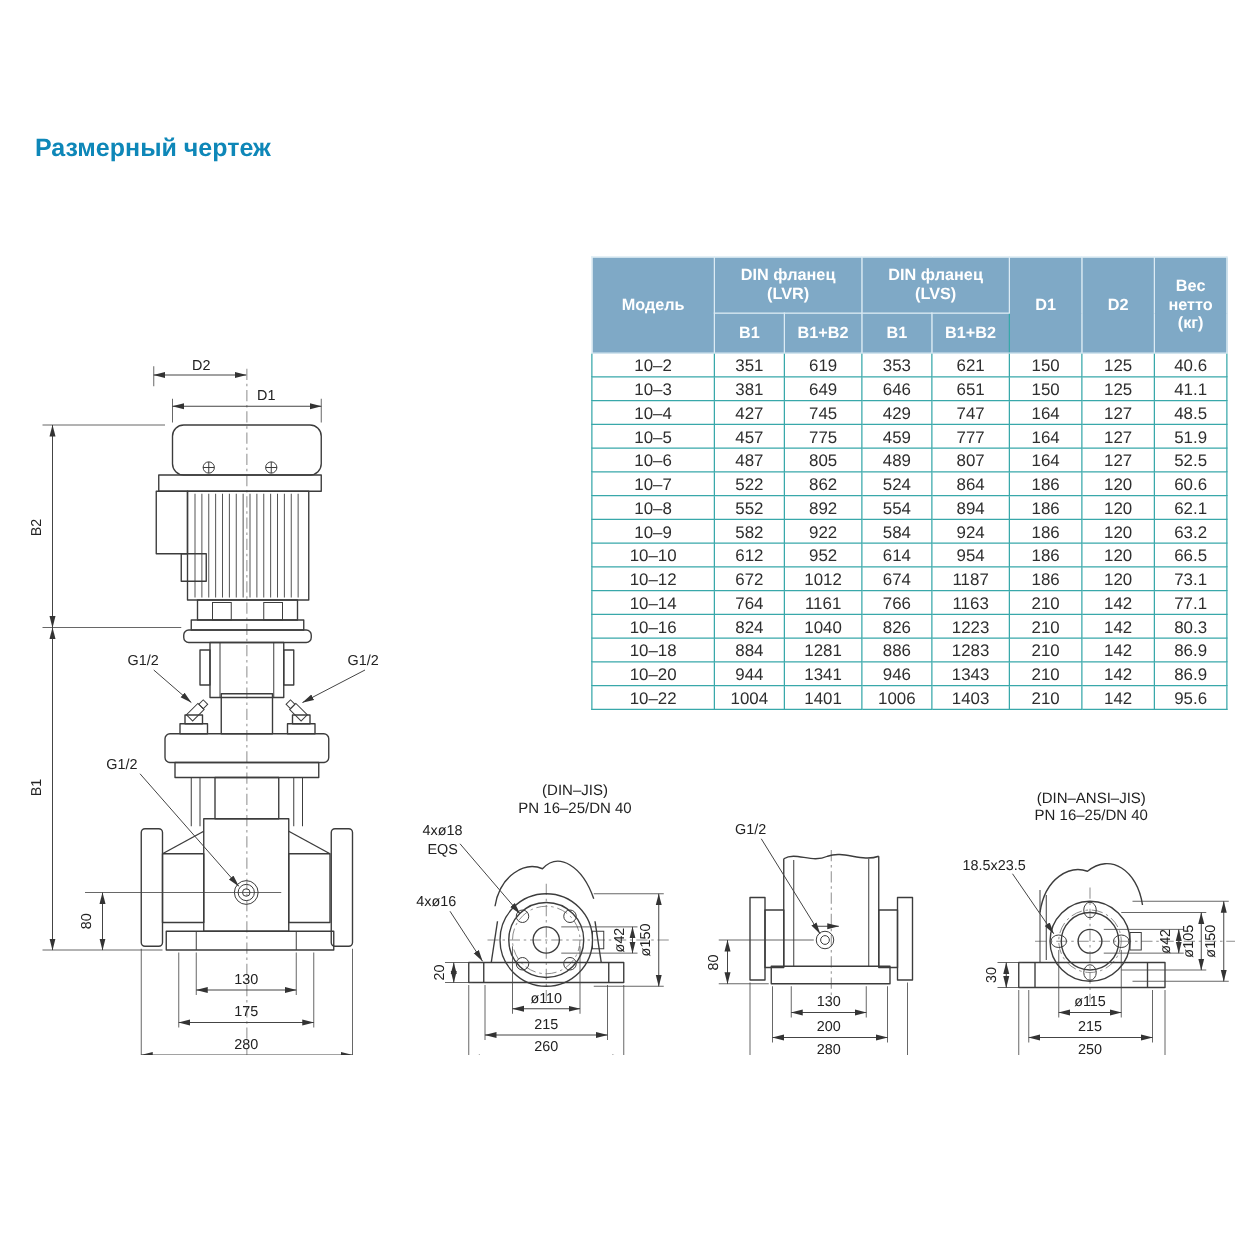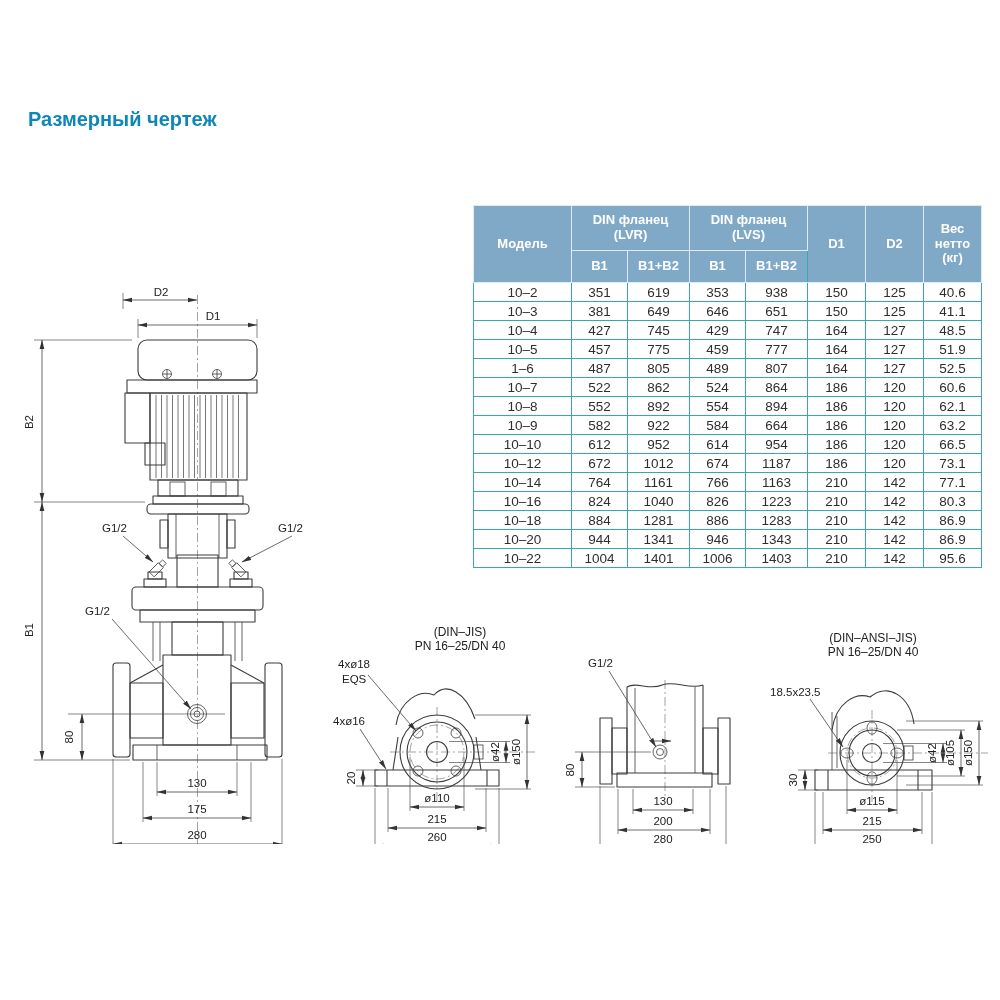--- a/index.html
+++ b/index.html
@@ -86,21 +86,21 @@
           <th class="tl">B1</th>
           <th>B1+B2</th>
         </tr>
       </thead>
       <tbody>
           <tr>
             <td>10–2</td>
             <td>351</td>
             <td>619</td>
             <td>353</td>
-            <td>938</td>
+            <td>621</td>
             <td>150</td>
             <td>125</td>
             <td>40.6</td>
           </tr>
           <tr>
             <td>10–3</td>
             <td>381</td>
             <td>649</td>
             <td>646</td>
             <td>651</td>
@@ -122,21 +122,21 @@
             <td>10–5</td>
             <td>457</td>
             <td>775</td>
             <td>459</td>
             <td>777</td>
             <td>164</td>
             <td>127</td>
             <td>51.9</td>
           </tr>
           <tr>
-            <td>1–6</td>
+            <td>10–6</td>
             <td>487</td>
             <td>805</td>
             <td>489</td>
             <td>807</td>
             <td>164</td>
             <td>127</td>
             <td>52.5</td>
           </tr>
           <tr>
             <td>10–7</td>
@@ -156,21 +156,21 @@
             <td>894</td>
             <td>186</td>
             <td>120</td>
             <td>62.1</td>
           </tr>
           <tr>
             <td>10–9</td>
             <td>582</td>
             <td>922</td>
             <td>584</td>
-            <td>664</td>
+            <td>924</td>
             <td>186</td>
             <td>120</td>
             <td>63.2</td>
           </tr>
           <tr>
             <td>10–10</td>
             <td>612</td>
             <td>952</td>
             <td>614</td>
             <td>954</td>

